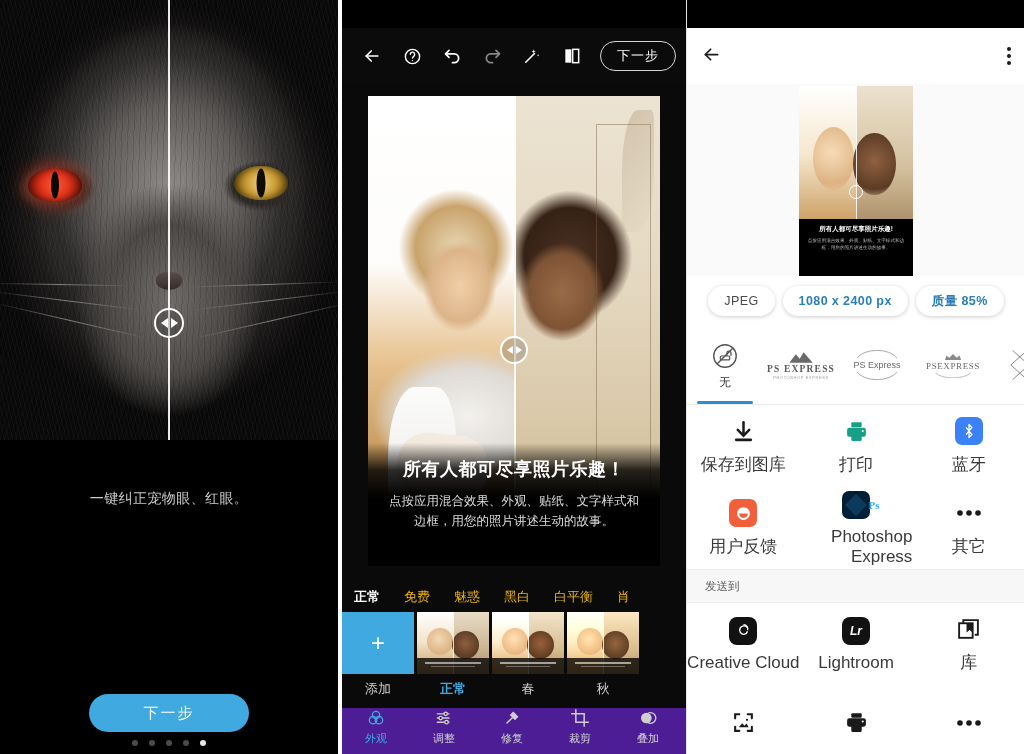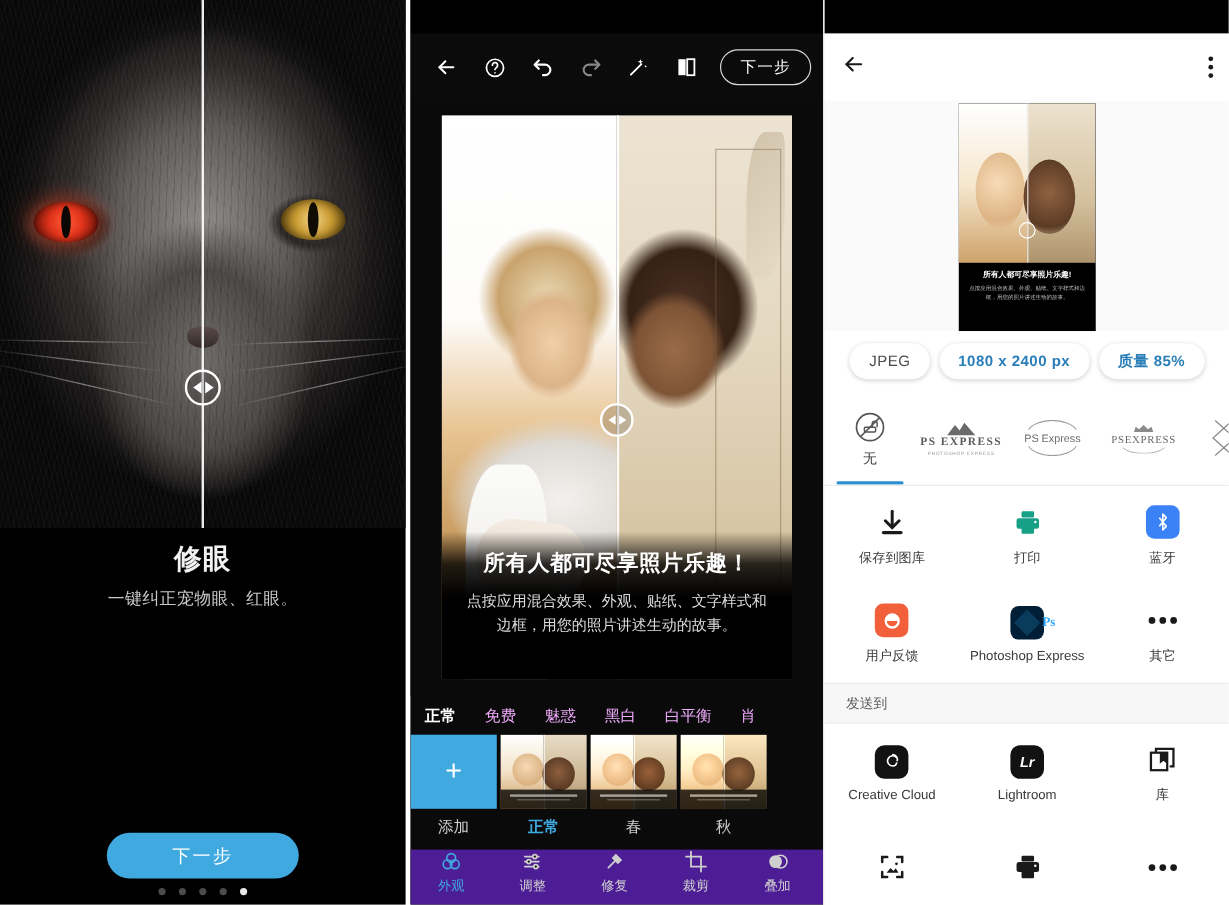--- a/index.html
+++ b/index.html
@@ -100,21 +100,21 @@
   .ph-split { position:absolute; left:50%; top:0; width:2px; height:100%; background:rgba(255,255,255,.9); }
   .ph-handle { position:absolute; left:calc(50% - 14px); top:240px; width:28px; height:28px; border-radius:50%; border:2px solid #fff; background:rgba(60,50,40,.2); display:flex; align-items:center; justify-content:center; gap:3px; }
   .ph-handle .tri-l, .ph-handle .tri-r { border-top-width:4px; border-bottom-width:4px; }
   .ph-handle .tri-l { border-right-width:6px; }
   .ph-handle .tri-r { border-left-width:6px; }
   .cap-box { position:absolute; left:0; bottom:0; width:100%; padding:14px 16px 34px; background:linear-gradient(rgba(0,0,0,.0), rgba(0,0,0,.82) 22%, #000 45%); text-align:center; }
   .cap-title { color:#fff; font-size:18px; font-weight:700; letter-spacing:.5px; margin-bottom:10px; }
   .cap-sub { color:#ddd; font-size:12.5px; line-height:1.65; }
 
   .p2-cats { position:absolute; left:0; top:582px; width:344px; height:30px; display:flex; align-items:center; gap:0; overflow:hidden; padding-left:12px; }
-  .cat-tab { color:#f0abfc; font-size:13px; white-space:nowrap; padding:0 16px 0 0; margin-right:8px; }
+  .cat-tab { color:#eab308; font-size:13px; white-space:nowrap; padding:0 16px 0 0; margin-right:8px; }
   .cat-tab.on { color:#fff; font-weight:700; }
   .p2-thumbs { position:absolute; left:0; top:612px; width:344px; height:88px; display:flex; gap:3px; overflow:hidden; }
   .thumb { width:72px; height:62px; position:relative; flex:0 0 72px; }
   .thumb .tbox { width:72px; height:62px; overflow:hidden; position:relative; }
   .thumb.add .tbox { background:#3fa9e0; display:flex; align-items:center; justify-content:center; }
   .plus { color:#fff; font-size:24px; line-height:1; font-weight:300; }
   .tmini { position:absolute; inset:0; }
   .tmini .l { position:absolute; left:0; top:0; width:50%; height:100%; background:linear-gradient(#fff 0%,#f4e4cb 48%,#c89b5f 100%); }
   .tmini .r { position:absolute; left:50%; top:0; width:50%; height:100%; background:linear-gradient(#e8dcc7 0%,#cbb591 60%,#a58a63 100%); }
   .tmini .f1 { position:absolute; left:14%; top:26%; width:36%; height:44%; border-radius:50%; background:radial-gradient(circle at 45% 40%, #f5d9b5, #dbb182 70%, rgba(219,177,130,0)); }
@@ -160,21 +160,21 @@
   .wm .uline { position:absolute; left:10px; right:10px; bottom:0; height:3px; background:#2a8fd0; border-radius:2px; }
   .wm-mark { display:flex; flex-direction:column; align-items:center; justify-content:center; color:#6e6e6e; }
   .wm-t1 { font-family:"Liberation Serif", serif; font-size:9.5px; letter-spacing:1.2px; font-weight:700; color:#5a5a5a; }
   .wm-t2 { font-family:"Liberation Sans", sans-serif; font-size:9px; color:#6a6a6a; }
   .wm-t3 { font-family:"Liberation Serif", serif; font-size:9px; letter-spacing:.6px; color:#6a6a6a; }
   .wm-sub { font-size:4px; letter-spacing:.6px; color:#9a9a9a; margin-top:1px; }
   .p3-grid { position:absolute; left:0; top:404px; width:338px; background:#fff; border-top:1px solid #ececec; }
   .grid-row { display:flex; height:82px; }
   .gcell { flex:1; display:flex; flex-direction:column; align-items:center; justify-content:center; gap:7px; }
   .gicon { width:30px; height:30px; display:flex; align-items:center; justify-content:center; }
-  .glab { font-size:11px; color:#3a3a3a; text-align:left; }
+  .glab { font-size:17px; color:#3a3a3a; text-align:right; }
   .sect-head { height:34px; display:flex; align-items:center; padding-left:18px; background:#f7f7f7; font-size:11.5px; color:#5c5c5c; border-top:1px solid #ececec; border-bottom:1px solid #ececec; }
   .sq { width:28px; height:28px; border-radius:7px; display:flex; align-items:center; justify-content:center; font-weight:700; color:#fff; font-size:13px; }
 </style>
 </head>
 <body>
 
 <div class="stage">
 
   <div class="panel1">
     <div class="cat-wrap">
@@ -192,21 +192,20 @@
       <div class="whisk" style="left:-10px; top:284px; width:140px; transform:rotate(1deg);"></div>
       <div class="whisk" style="left:190px; top:300px; width:160px; transform:rotate(-7deg);"></div>
       <div class="whisk" style="left:190px; top:320px; width:165px; transform:rotate(-13deg);"></div>
       <div class="whisk" style="left:190px; top:284px; width:150px; transform:rotate(-2deg);"></div>
       <div class="split-line"></div>
       <div class="split-handle">
         <span class="tri-l"></span>
         <span class="tri-r"></span>
       </div>
     </div>
-    <div class="p1-title">修眼</div>
     <div class="p1-sub">一键纠正宠物眼、红眼。</div>
     <div class="p1-cta">下一步</div>
     <div class="p1-dots">
       <span class="dot"></span>
       <span class="dot"></span>
       <span class="dot"></span>
       <span class="dot"></span>
       <span class="dot on"></span>
     </div>
   </div>

